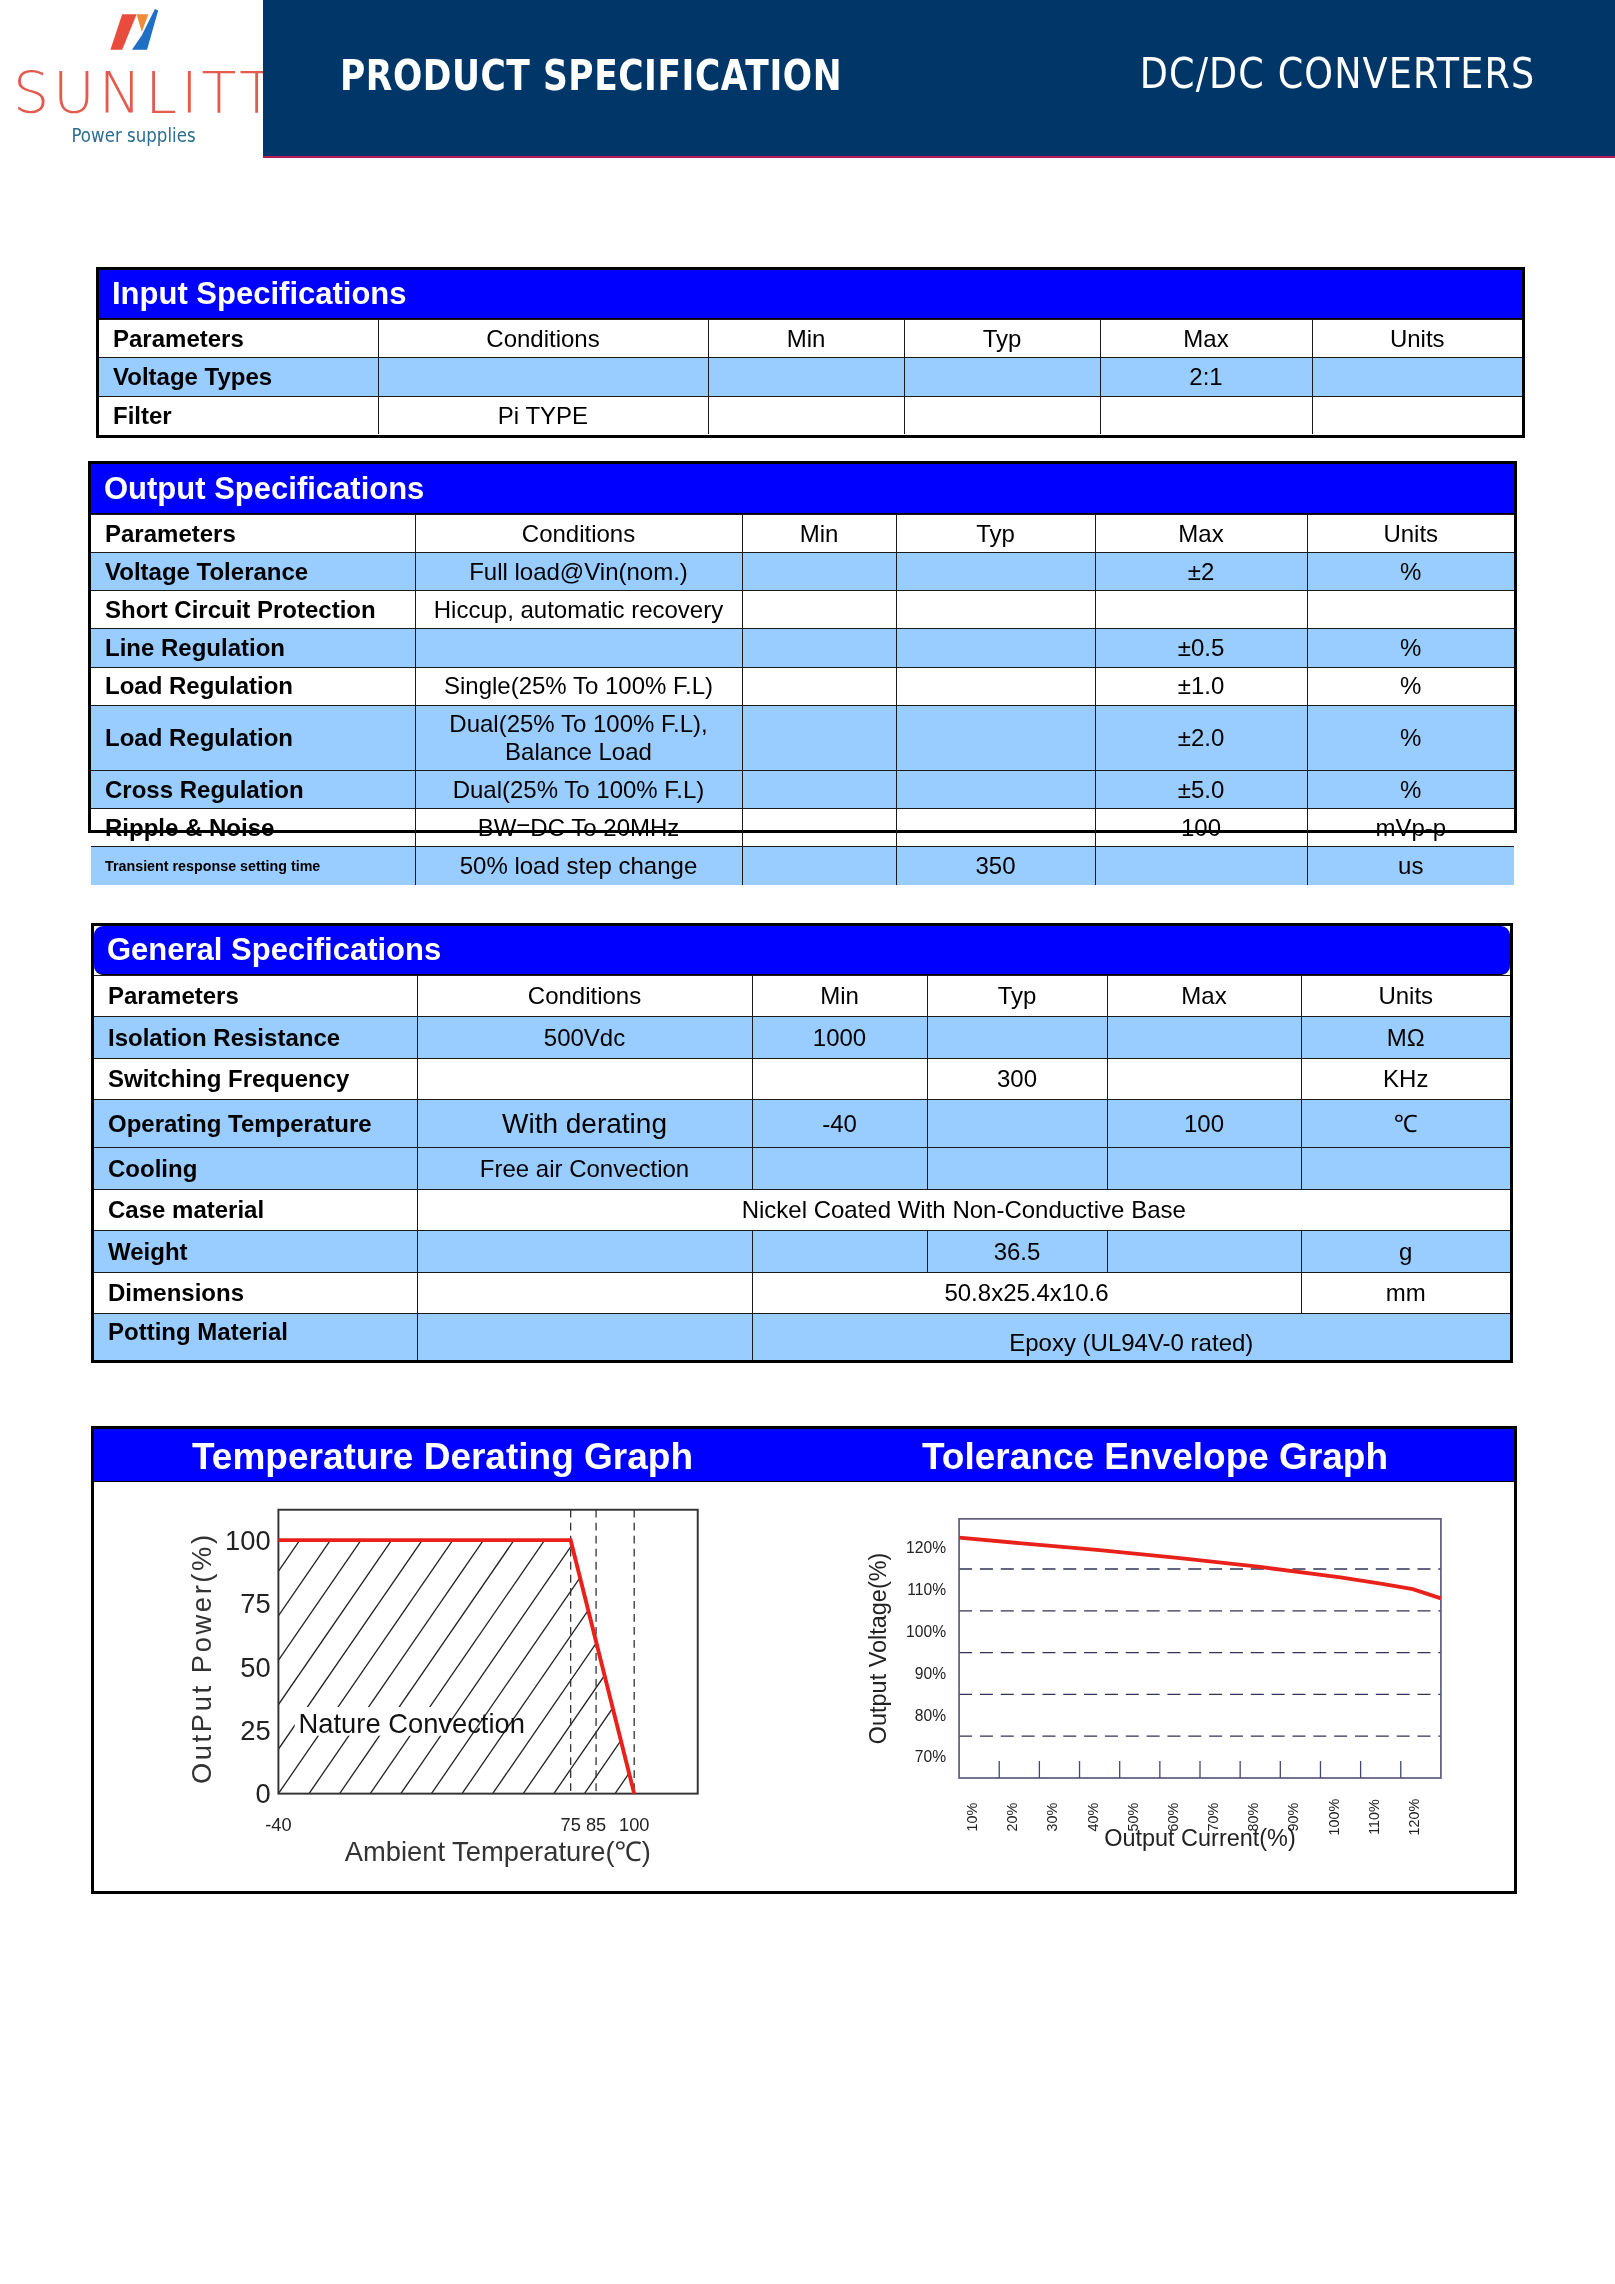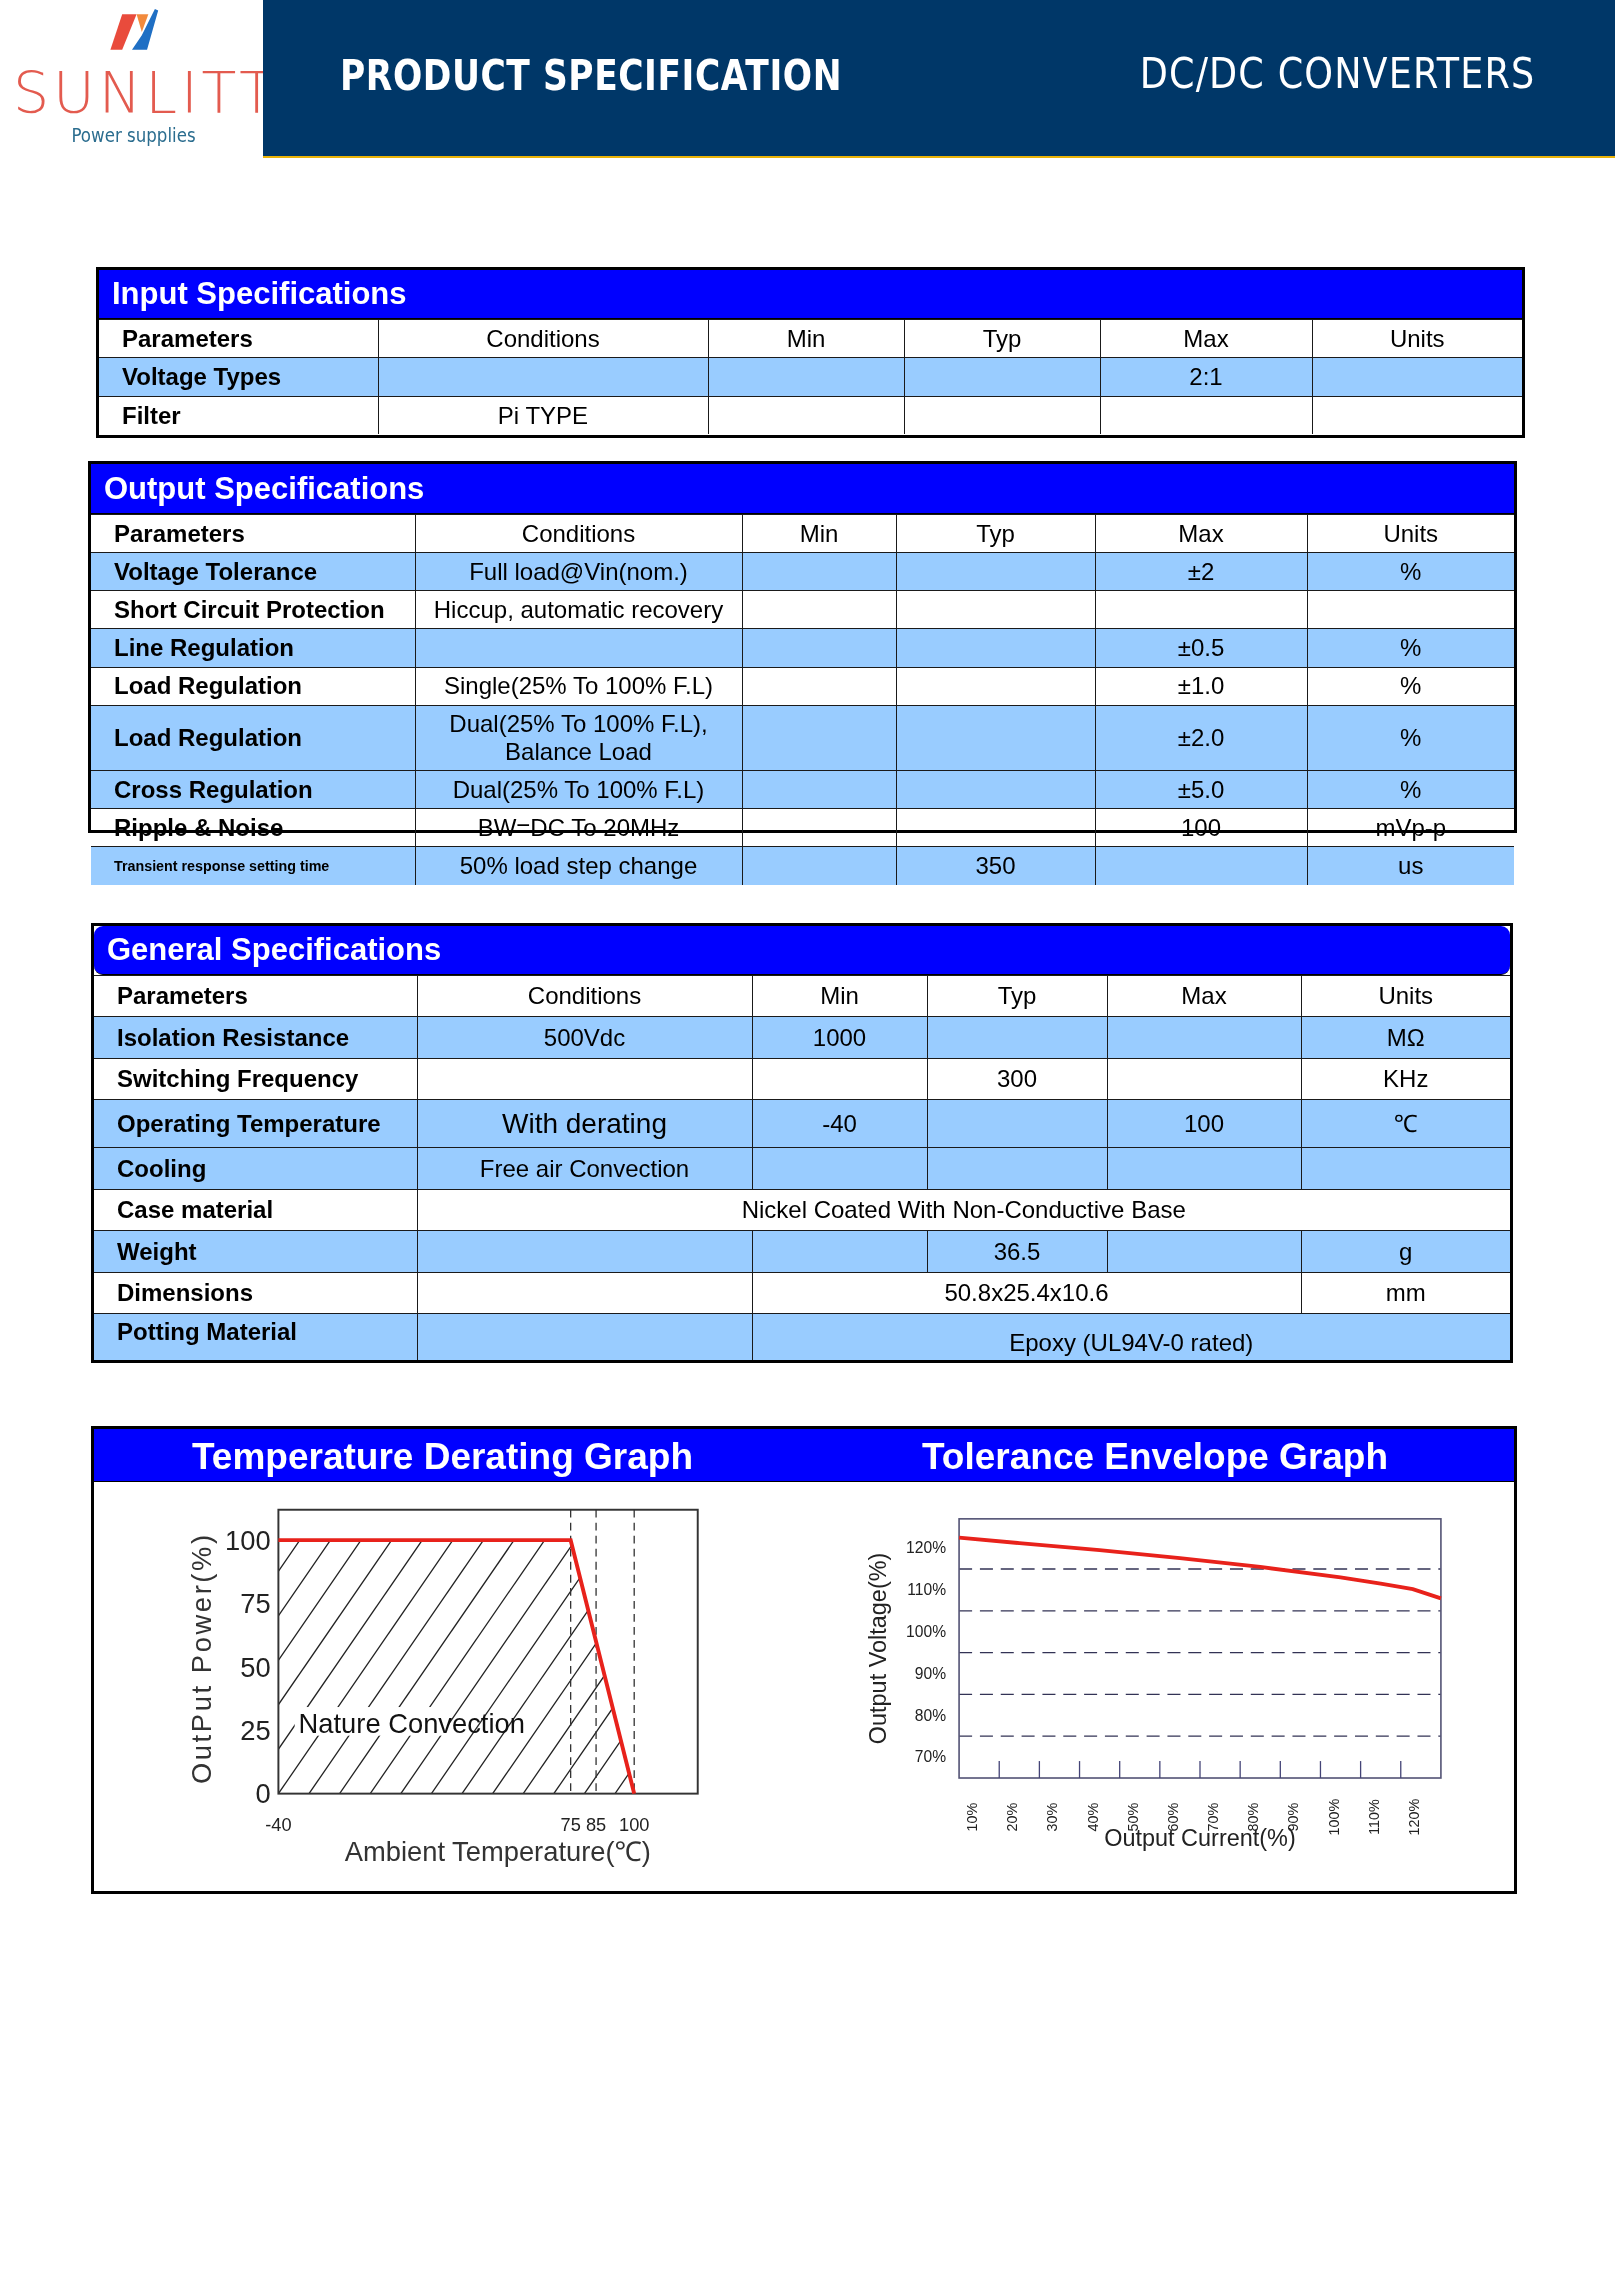--- a/index.html
+++ b/index.html
@@ -8,33 +8,33 @@
 
   
   .hdr-logo { position: absolute; left: 0; top: 0; width: 263px; height: 158px; background: #fff; }
   .logo-mark { position: absolute; left: 96px; top: 9px; width: 72px; height: 46px; }
   .logo-name { position: absolute; left: 13px; top: 65px; width: 241px; text-align: center;
     font-family: "DejaVu Sans", sans-serif; font-weight: 300; font-size: 57px; letter-spacing: 3.9px;
     color: #e35b4f; line-height: 1; }
   .logo-sub { position: absolute; left: 13px; top: 124px; width: 241px; text-align: center;
     font-family: "DejaVu Sans", sans-serif; font-size: 19.6px; color: #2b6d8f; transform: scaleX(0.85); }
   .hdr-band { position: absolute; left: 263px; top: 0; width: 1353px; height: 158px; background: #003768;
-    border-bottom: 2px solid #eab308; }
+    border-bottom: 2px solid #be185d; }
   .hdr-title { position: absolute; left: 77px; top: 51px; font-family: "DejaVu Sans", sans-serif;
     font-weight: bold; font-size: 42px; color: #ffffff; transform: scaleX(0.82); transform-origin: left; letter-spacing: 0.7px; }
   .hdr-right { position: absolute; right: 81px; top: 48px; font-family: "DejaVu Sans", sans-serif;
     font-size: 43px; color: #ffffff; transform: scaleX(0.85); transform-origin: right; letter-spacing: 1.3px; }
 
   
   .spec { position: absolute; border: 3.3px solid #000; background: #fff; }
   .spec-title { background: #0000ff; color: #fff; font-weight: bold; font-size: 31px; padding-left: 13px;
     display: flex; align-items: center; border-bottom: 1.3px solid #000; }
   table { border-collapse: collapse; width: 100%; table-layout: fixed; }
   td { border: 1.3px solid #1a1a1a; font-size: 24px; text-align: center; vertical-align: middle; padding: 0 3.9px; line-height: 1.15; }
-  td.p { text-align: left; font-weight: bold; padding-left: 23px; }
+  td.p { text-align: left; font-weight: bold; padding-left: 14px; }
   tr.blue td { background: #99ccff; }
   tr td:first-child { border-left: none; }
   tr td:last-child { border-right: none; }
   tr:last-child td { border-bottom: none; }
   td.small { font-size: 14.3px; }
   td.big { font-size: 28px; }
 
   
   .graphs { position: absolute; left: 91px; top: 1426px; width: 1426px; height: 468px; border: 3.3px solid #000; background: #fff; }
   .graph-head { position: absolute; left: 0; top: 0; width: 100%; height: 53px; background: #0000ff; border-bottom: 1.3px solid #000; }

